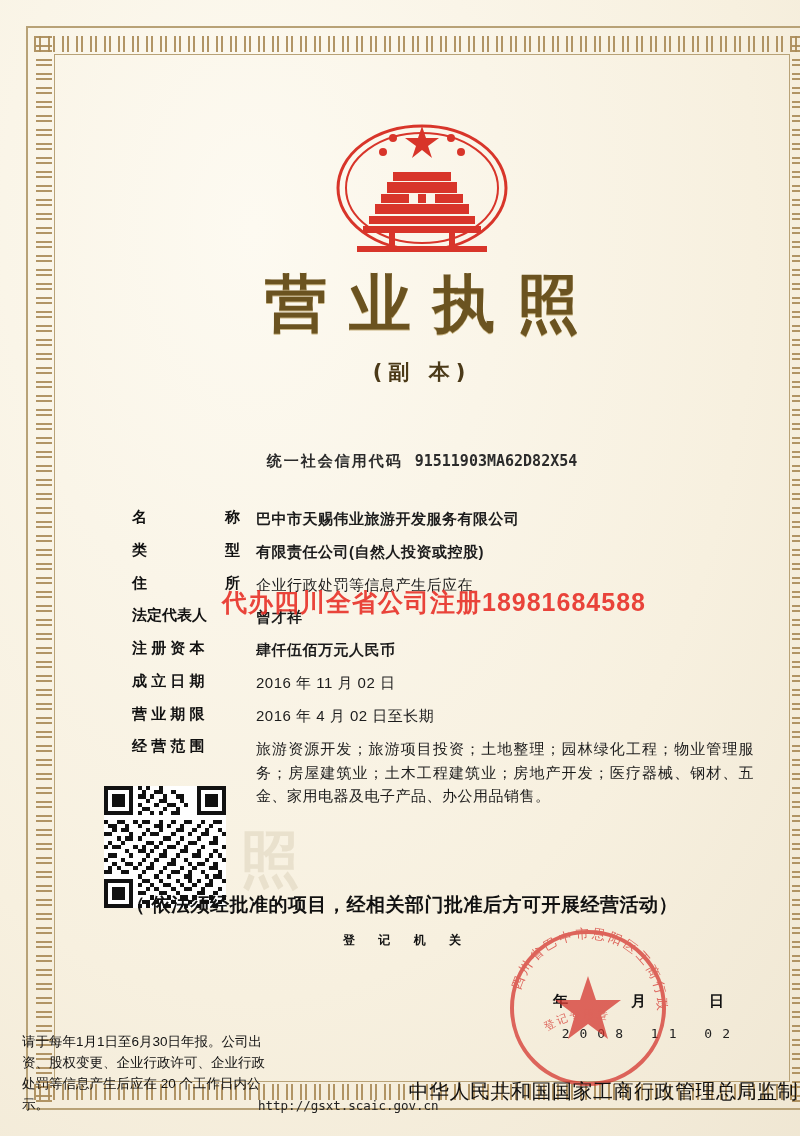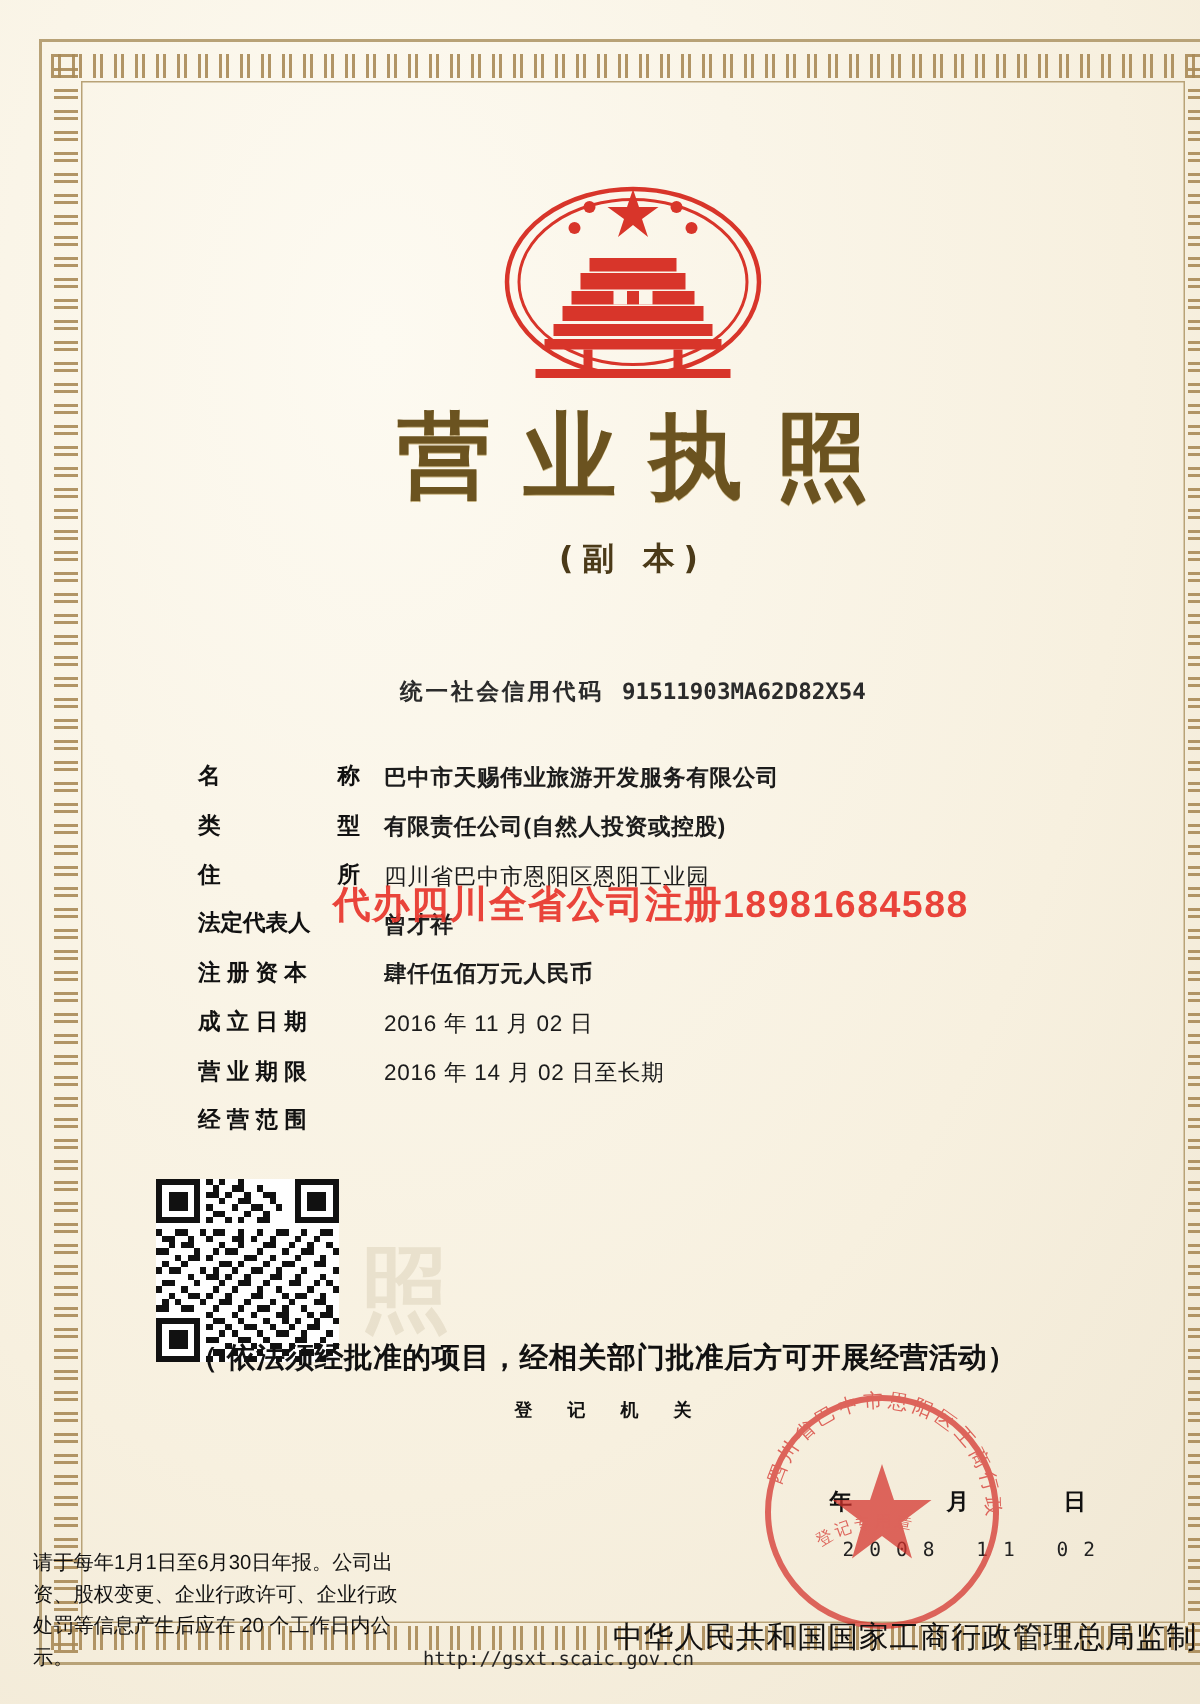--- a/index.html
+++ b/index.html
@@ -167,21 +167,20 @@
     font-size:13px;
     color:#222;
     font-family:"DejaVu Sans Mono", monospace;
     letter-spacing:10px;
   }
   .url{
     position:absolute;left:258px;top:1098px;
     font-size:12.5px;
     font-family:"DejaVu Sans Mono", monospace;
     color:#222;
-    margin-left:24px;
   }
   .footer-right{
     position:absolute;right:46px;top:1078px;
     font-size:20px;
     color:#111;
     letter-spacing:.5px;
   }
 
   
   .seal{
@@ -274,45 +273,46 @@
         <span>型</span>
       </div>
       <div class="value bold">有限责任公司(自然人投资或控股)</div>
     </div>
 
     <div class="row">
       <div class="label spread">
         <span>住</span>
         <span>所</span>
       </div>
-      <div class="value">四川省巴中市恩阳区恩阳工业园</div>
+      <div class="value">企业行政处罚等信息产生后应在</div>
     </div>
 
     <div class="row">
       <div class="label">法定代表人</div>
       <div class="value bold">曾才祥</div>
     </div>
 
     <div class="row">
       <div class="label">注 册 资 本</div>
       <div class="value bold">肆仟伍佰万元人民币</div>
     </div>
 
     <div class="row">
       <div class="label">成 立 日 期</div>
       <div class="value">2016 年 11 月 02 日</div>
     </div>
 
     <div class="row">
       <div class="label">营 业 期 限</div>
-      <div class="value">2016 年 14 月 02 日至长期</div>
+      <div class="value">2016 年 4 月 02 日至长期</div>
     </div>
 
     <div class="row">
       <div class="label">经 营 范 围</div>
+      <div class="value scope">旅游资源开发；旅游项目投资；土地整理；园林绿化工程；物业管理服务；房屋建筑业；土木工程建筑业；房地产开发；医疗器械、钢材、五金、家用电器及电子产品、办公用品销售。</div>
     </div>
   </div>
 
   <div class="qr">
     <svg viewBox="0 0 29 29" width="122" height="122" shape-rendering="crispEdges">
       <rect width="29" height="29" fill="#fff"></rect>
       <g fill="#111">
         <rect x="0" y="0" width="7" height="1"></rect>
           <rect x="0" y="6" width="7" height="1"></rect>
         <rect x="0" y="0" width="1" height="7"></rect>

